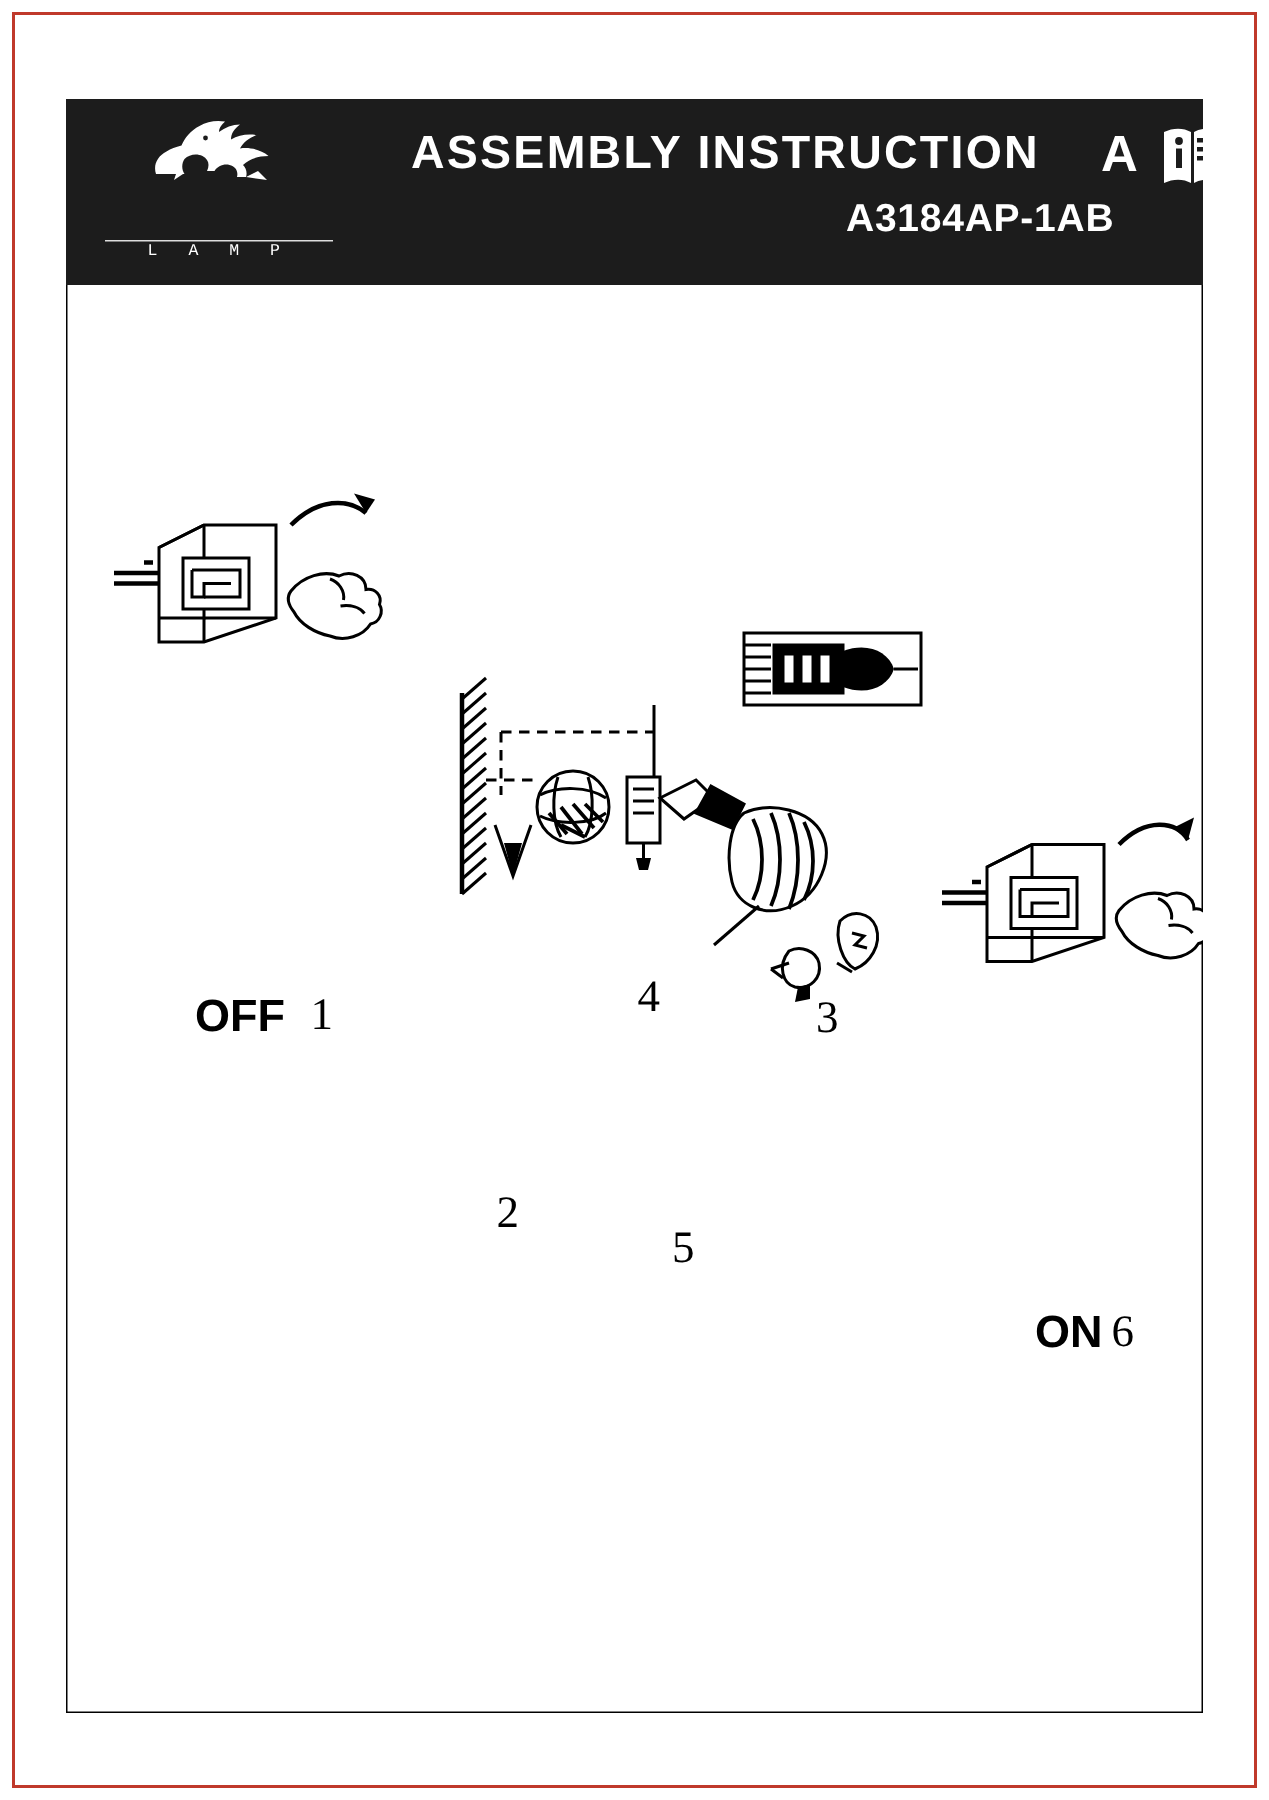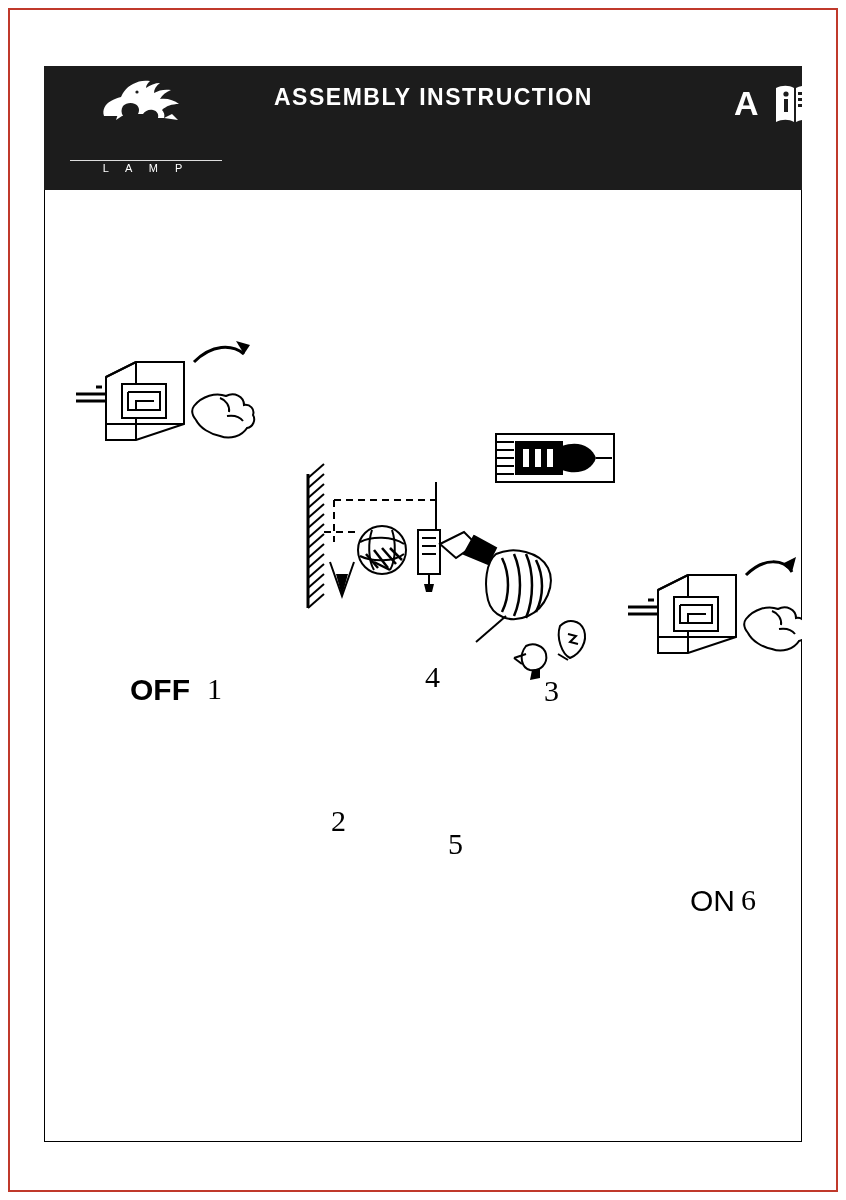--- a/index.html
+++ b/index.html
@@ -76,40 +76,40 @@
     font-size: 40px;
     letter-spacing: 3px;
     line-height: 40px;
     color: #ffffff;
   }
   .logo-sub {
     position: absolute;
     left: 0;
     top: 88px;
     width: 168px;
-    font-family: Liberation Sans, sans-serif;
+    font-family: Liberation Mono, monospace;
     font-size: 11px;
     letter-spacing: 7px;
     color: #ffffff;
   }
   .logo-rule {
     position: absolute;
     left: 8px;
     top: 86px;
     width: 152px;
     height: 1px;
     background: #ffffff;
     opacity: .85;
   }
 
   .title-en {
     position: absolute;
     left: 230px;
     top: 18px;
-    font-size: 23px;
+    font-size: 31px;
     font-weight: bold;
     letter-spacing: 1.5px;
     color: #ffffff;
     white-space: nowrap;
   }
   .title-ru {
     position: absolute;
     left: 230px;
     top: 62px;
     font-size: 27px;
@@ -141,40 +141,40 @@
     left: 730px;
     top: 16px;
     width: 42px;
     height: 44px;
   }
 
   
   .canvas {
     position: absolute;
     left: 44px;
-    top: 202px;
+    top: 190px;
     width: 770px;
     height: 952px;
     text-align: right;
   }
   .canvas svg { display: block; }
 
   .step-label {
     position: absolute;
     font-family: "Liberation Serif", serif;
     color: #000;
     white-space: nowrap;
   }
   .lbl-off { left: 86px; top: 471px; font-size: 30px; font-weight: bold; font-family:"Liberation Sans", sans-serif; }
   .lbl-1   { left: 163px; top: 470px; font-size: 30px; }
   .lbl-2   { left: 287px; top: 602px; font-size: 30px; }
   .lbl-3   { left: 500px; top: 472px; font-size: 30px; }
   .lbl-4   { left: 381px; top: 458px; font-size: 30px; }
   .lbl-5   { left: 404px; top: 625px; font-size: 30px; }
-  .lbl-on  { left: 646px; top: 682px; font-size: 30px; font-weight: normal; font-family:"Liberation Sans", sans-serif; }
+  .lbl-on  { left: 646px; top: 682px; font-size: 30px; font-weight: bold; font-family:"Liberation Sans", sans-serif; }
   .lbl-6   { left: 697px; top: 681px; font-size: 30px; }
 </style>
 </head>
 <body>
 
 <div class="page-frame"></div>
 
 <div class="sheet"></div>
 
 <div class="header">
@@ -187,20 +187,21 @@
         C57 33 53 35 51 38 L46 38 C48 34 47 30 43 28 C39 26 34 27 31 30 C29 33 29 37 31 40 Z"></path>
       <circle cx="45" cy="16" r="1.6" fill="#1c1c1c"></circle>
       <path fill="#ffffff" d="M30 40 L24 44 L26 38 Z"></path>
       <path fill="#ffffff" d="M72 42 L86 44 L80 38 Z"></path>
     </svg>
     <div class="logo-rule"></div>
     <div class="logo-sub">L A M P</div>
   </div>
 
   <div class="title-en">ASSEMBLY  INSTRUCTION</div>
+  <div class="model-code">A3184AP-1AB</div>
   <div class="sheet-letter">A</div>
 
   <svg class="manual-icon" viewBox="0 0 42 44">
     <path fill="#ffffff" d="M2 6 C8 3 15 3 20 6 L20 40 C15 37 8 37 2 40 Z"></path>
     <path fill="#ffffff" d="M22 6 C27 3 34 3 40 6 L40 40 C34 37 27 37 22 40 Z"></path>
     <rect x="24" y="10" width="14" height="3" fill="#1c1c1c"></rect>
     <rect x="24" y="16" width="14" height="3" fill="#1c1c1c"></rect>
     <rect x="24" y="22" width="10" height="3" fill="#1c1c1c"></rect>
     <circle cx="12" cy="12" r="2.6" fill="#1c1c1c"></circle>
     <path fill="#1c1c1c" d="M10 17 h4 v13 h-4 z"></path>

